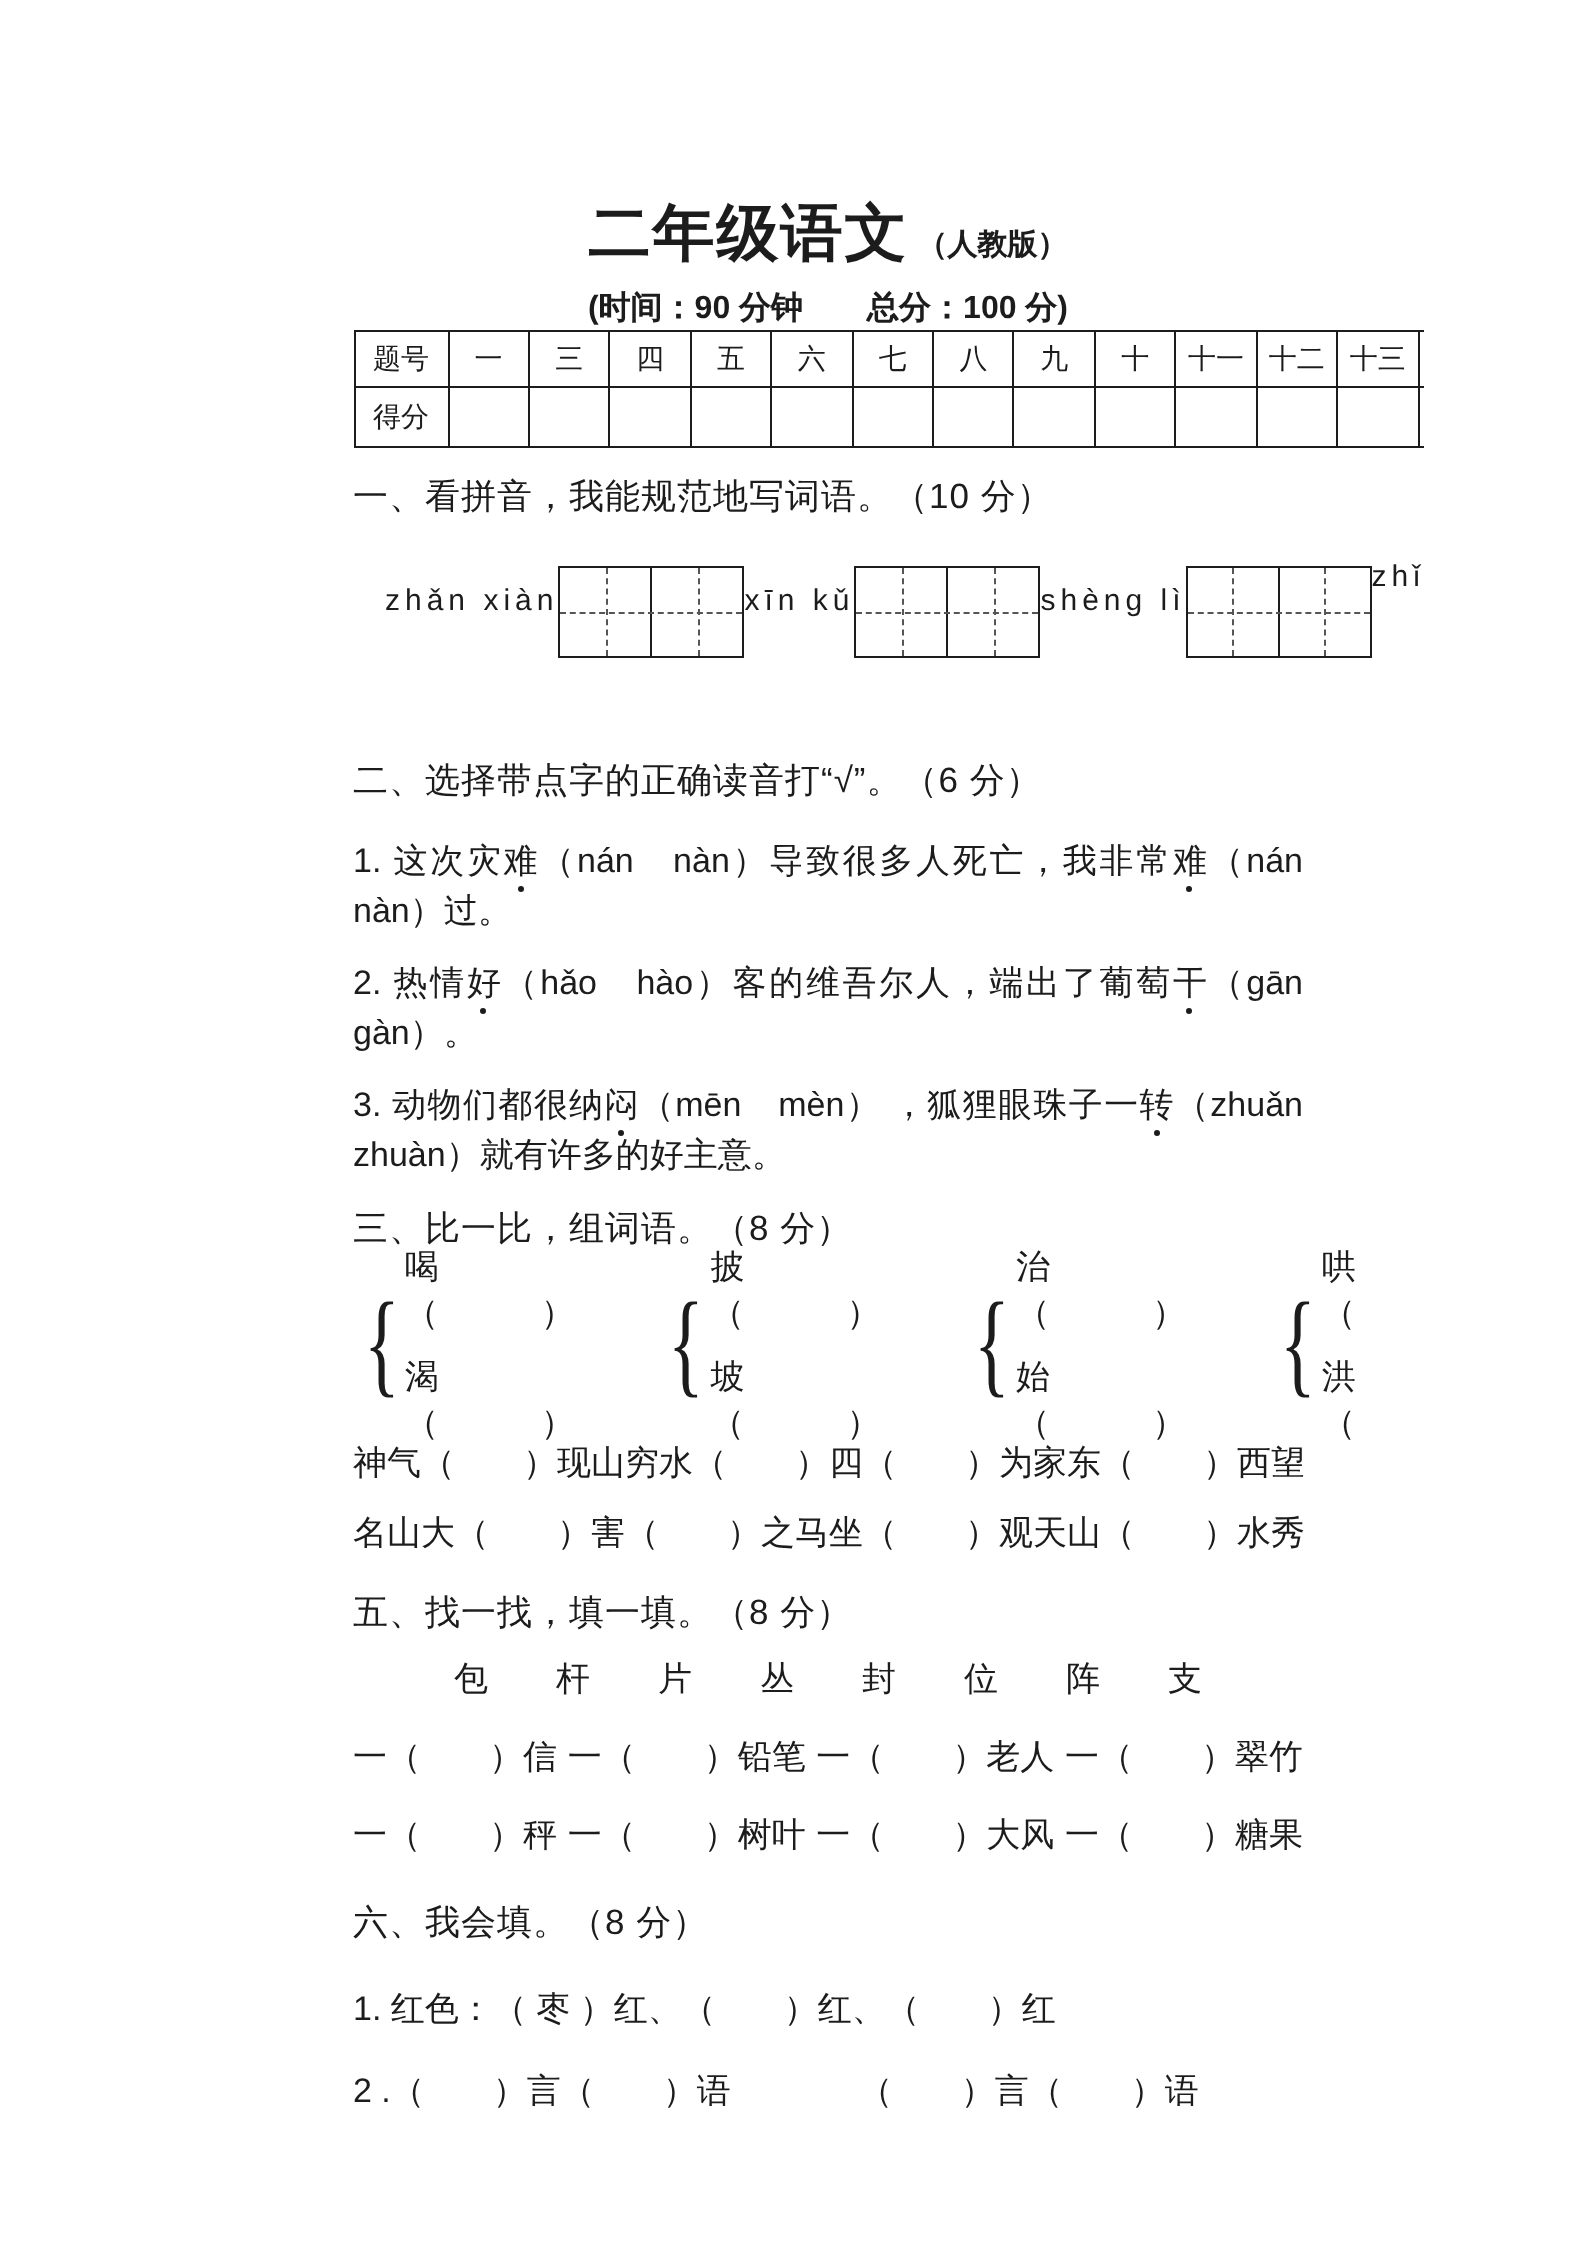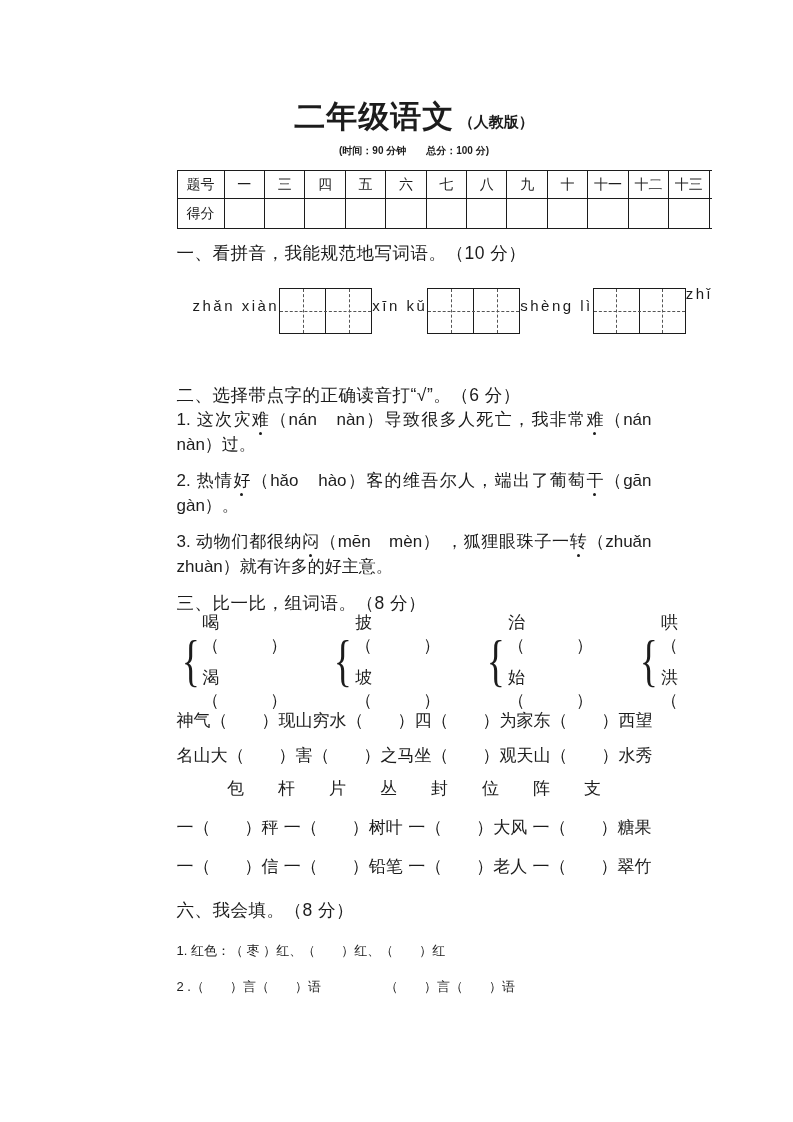--- a/index.html
+++ b/index.html
@@ -10,23 +10,23 @@
     width: 630px; height: 1122px;
     margin: 0 auto;
     background: #ffffff;
     padding: 96px 60px 20px 95px;
     overflow: hidden;
   }
   
   .title-line { text-align: center; white-space: nowrap; }
   .title-main { font-size: 31px; font-weight: bold; letter-spacing: 1px; }
   .title-edition { font-size: 15px; font-weight: bold; }
-  .subtitle { text-align: center; font-size: 10px; font-weight: bold; margin-top: 6px; }
-  
-  table.score { border-collapse: collapse; width: 614px; margin-top: 12px; table-layout: fixed; }
+  .subtitle { text-align: center; font-size: 16px; font-weight: bold; margin-top: 6px; }
+  
+  table.score { border-collapse: collapse; width: 614px; table-layout: fixed; }
   table.score td {
     border: 1.5px solid #1c1c1c;
     text-align: center; vertical-align: middle;
     font-size: 14px; height: 28px; padding: 0 1px;
   }
   table.score tr.score-row td { height: 30px; }
   table.score td.lblcol { width: 47px; }
   
   .intro { margin-top: 15px; font-size: 17px; line-height: 26px; text-align: justify; text-indent: 2em; }
   
@@ -35,34 +35,34 @@
   .pinyin-row { display: flex; justify-content: space-between; align-items: flex-start; margin-top: 12px; padding: 0 2px 0 16px; height: 86px; }
   .word-group { display: flex; flex-direction: row; align-items: center; }
   .pinyin-label { font-size: 15px; letter-spacing: 2.5px; height: 22px; line-height: 22px; white-space: nowrap; position: relative; z-index: 2; }
   .hanzi-box { display: flex; width: 93px; height: 46px; border: 1.6px solid #1c1c1c; position: relative; margin-top: 11px; background: transparent; }
   .hanzi-box::after { content:""; position: absolute; left: 0; right: 0; top: 50%; border-top: 1px dashed #555; }
   .hanzi-cell { flex: 1; position: relative; }
   .hanzi-cell + .hanzi-cell { border-left: 1.6px solid #1c1c1c; }
   .hanzi-cell::before { content:""; position: absolute; top: 0; bottom: 0; left: 50%; border-left: 1px dashed #555; }
   .word-group.raised .hanzi-box { margin-top: -13px; }
   
-  .s2-items { }
+  .s2-items { margin-top: 16px; }
   .s2-item { font-size: 17px; line-height: 25px; margin-bottom: 11px; text-align: justify; }
   .u-dot { position: relative; display: inline-block; }
   .u-dot::after { content:""; position:absolute; left:50%; bottom:-3px; width:3px; height:3px; margin-left:-1.5px; border-radius:50%; background:#1c1c1c; }
   
   .pairs-row { display: flex; justify-content: flex-start; gap: 42px; margin-top: 10px; height: 72px; align-items: center; }
   .pair { display: flex; align-items: center; }
   .brace { font-family: "Liberation Serif", "DejaVu Serif", serif; font-size: 58px; line-height: 62px; transform: scaleX(0.65); display: inline-block; margin-right: -2px; font-weight: normal; }
   .pair-col { display: flex; flex-direction: column; gap: 9px; font-size: 17px; }
   
   .fill-row { display: flex; justify-content: space-between; font-size: 17px; margin-top: 12px; white-space: nowrap; }
   .word-bank { display: flex; justify-content: center; gap: 34px; font-size: 17px; margin-top: 10px; }
   
-  .s6-line { font-size: 13px; margin-top: 18px; }
+  .s6-line { font-size: 17px; margin-top: 18px; }
   .s6-pair { display: flex; gap: 64px; }
   .mt20 { margin-top: 20px; }
   .mt16 { margin-top: 16px; }
   .mt14 { margin-top: 14px; }
 </style>
 </head>
 <body>
 
 <div class="page">
 
@@ -196,41 +196,42 @@
       <span>四（　　）为家</span>
       <span>东（　　）西望</span>
     </div>
   <div class="fill-row">
       <span>名山大（　　）</span>
       <span>害（　　）之马</span>
       <span>坐（　　）观天</span>
       <span>山（　　）水秀</span>
     </div>
 
+  <div class="sec-heading mt16">五、找一找，填一填。（8 分）</div>
   <div class="word-bank">
       <span>包</span>
       <span>杆</span>
       <span>片</span>
       <span>丛</span>
       <span>封</span>
       <span>位</span>
       <span>阵</span>
       <span>支</span>
     </div>
   <div class="fill-row mt16">
+      <span>一（　　）信</span>
+      <span>一（　　）铅笔</span>
+      <span>一（　　）老人</span>
+      <span>一（　　）翠竹</span>
+    </div>
+  <div class="fill-row mt16">
       <span>一（　　）秤</span>
       <span>一（　　）树叶</span>
       <span>一（　　）大风</span>
       <span>一（　　）糖果</span>
-    </div>
-  <div class="fill-row mt16">
-      <span>一（　　）信</span>
-      <span>一（　　）铅笔</span>
-      <span>一（　　）老人</span>
-      <span>一（　　）翠竹</span>
     </div>
 
   <div class="sec-heading mt20">六、我会填。（8 分）</div>
   <div class="s6-line mt20">1. 红色：（ 枣 ）红、（　　）红、（　　）红</div>
   <div class="s6-line s6-pair">
     <span>2 .（　　）言（　　）语</span>
     <span>（　　）言（　　）语</span>
   </div>
 
 </div>

